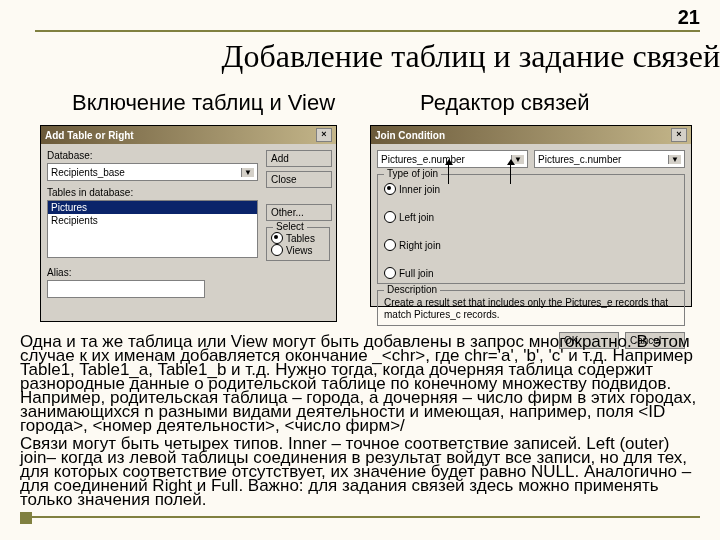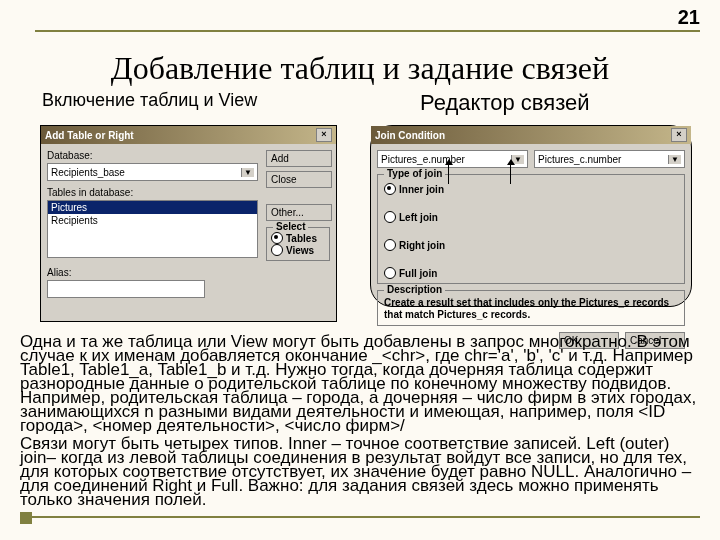--- a/index.html
+++ b/index.html
@@ -25,30 +25,29 @@
   left: 35px;
   right: 20px;
   height: 2px;
   background: #808040;
 }
 .title {
   position: absolute;
   top: 38px;
   left: 0;
   right: 0;
-  text-align: center;
+  text-align: right;
   font-size: 32px;
   font-family: "Times New Roman", serif;
-  margin-top: 12px;
 }
 .sub-left {
   position: absolute;
   top: 90px;
-  left: 42px;
-  font-size: 18px;
+  left: 72px;
+  font-size: 22px;
 }
 .sub-right {
   position: absolute;
   top: 90px;
   left: 420px;
   font-size: 22px;
 }
 .dlg {
   position: absolute;
   background: #d4d0c8;
@@ -116,21 +115,20 @@
   padding: 2px 4px;
   text-align: left;
   margin-bottom: 4px;
   width: 56px;
 }
 .groupbox {
   border: 1px solid #808080;
   padding: 6px 6px 4px 6px;
   position: relative;
   margin-top: 6px;
-  font-weight: bold;
 }
 .groupbox .legend {
   position: absolute;
   top: -7px;
   left: 6px;
   background: #d4d0c8;
   padding: 0 3px;
   font-size: 10px;
 }
 .radio-row { display: flex; gap: 16px; font-size: 10px; margin-top: 2px; flex-direction: column; }
@@ -230,21 +228,21 @@
         </div>
       </div>
     </div>
     <div class="lbl" style="margin-top:6px;">Alias:</div>
     <div class="txt" style="width:150px;">
         <span></span>
       </div>
   </div>
 </div>
 
-<div class="dlg" style="top:125px; left:370px; width:320px; height:180px;border-radius:22px;">
+<div class="dlg" style="top:125px; left:370px; width:320px; height:180px;">
   <div class="dlg-title">
     <span>Join Condition</span>
     <span class="close-x">×</span>
   </div>
   <div class="dlg-body">
     <div style="display:flex; gap:6px; align-items:center;">
       <div class="combo" style="flex:1;">
         <span>Pictures_e.number</span>
         <span class="arrow">▼</span>
       </div>

